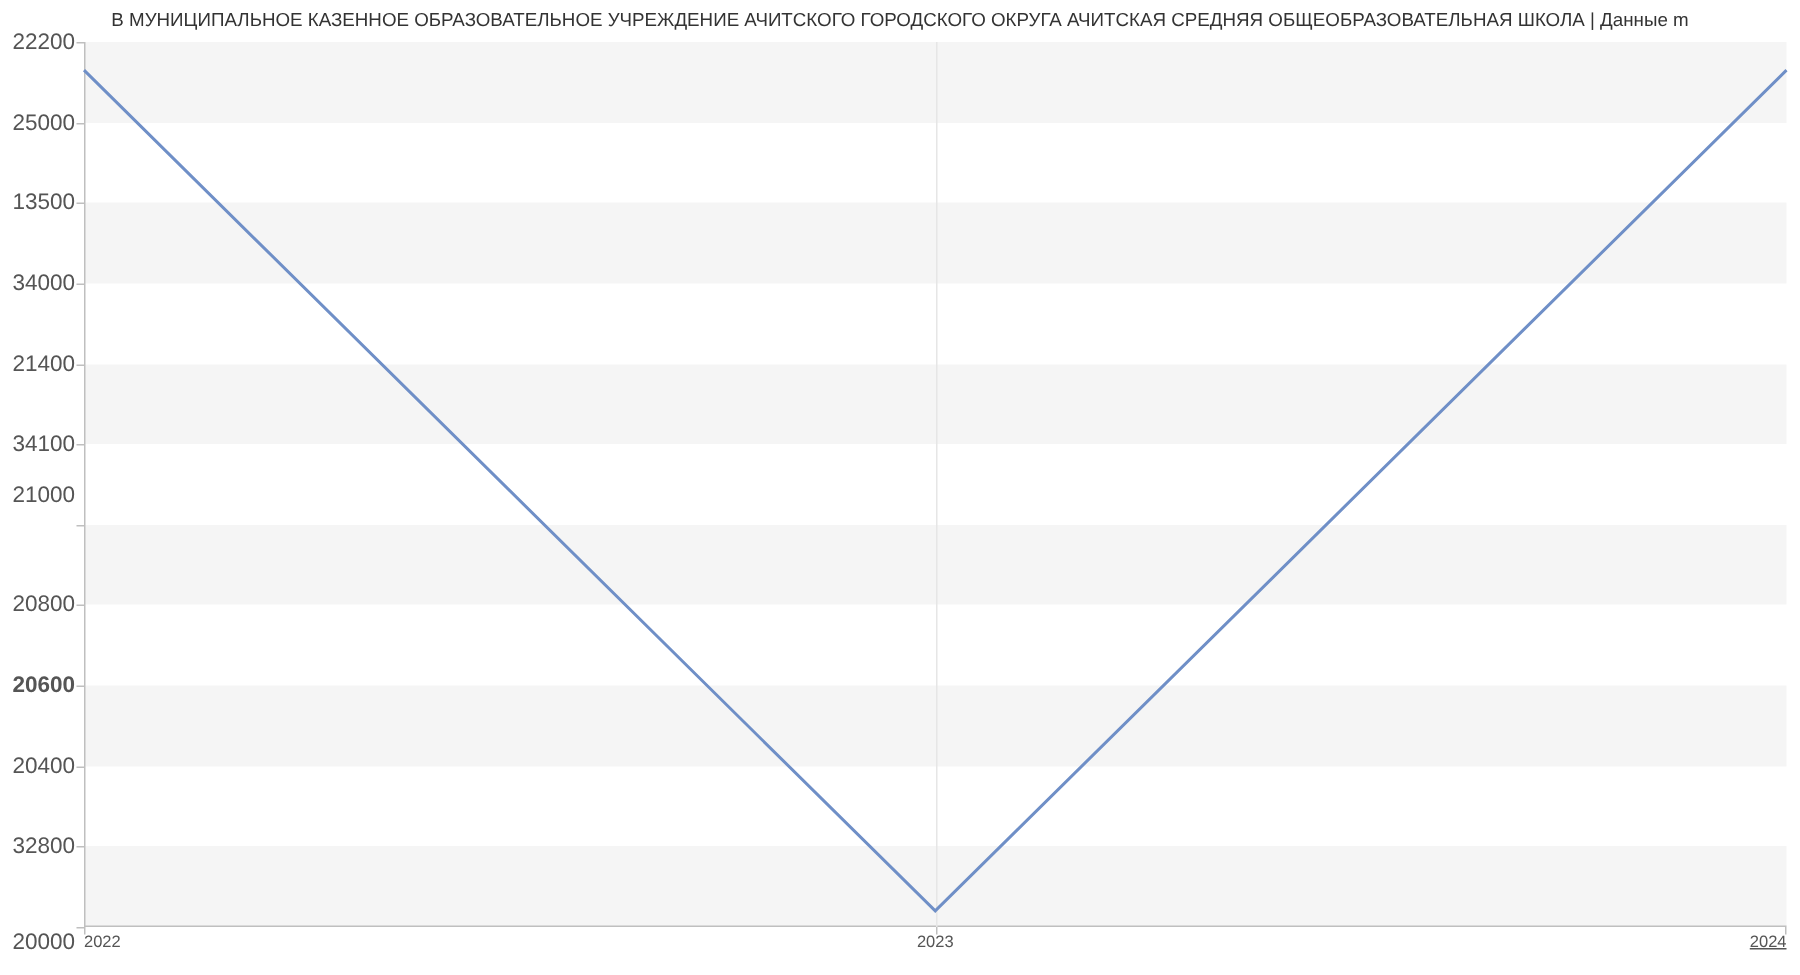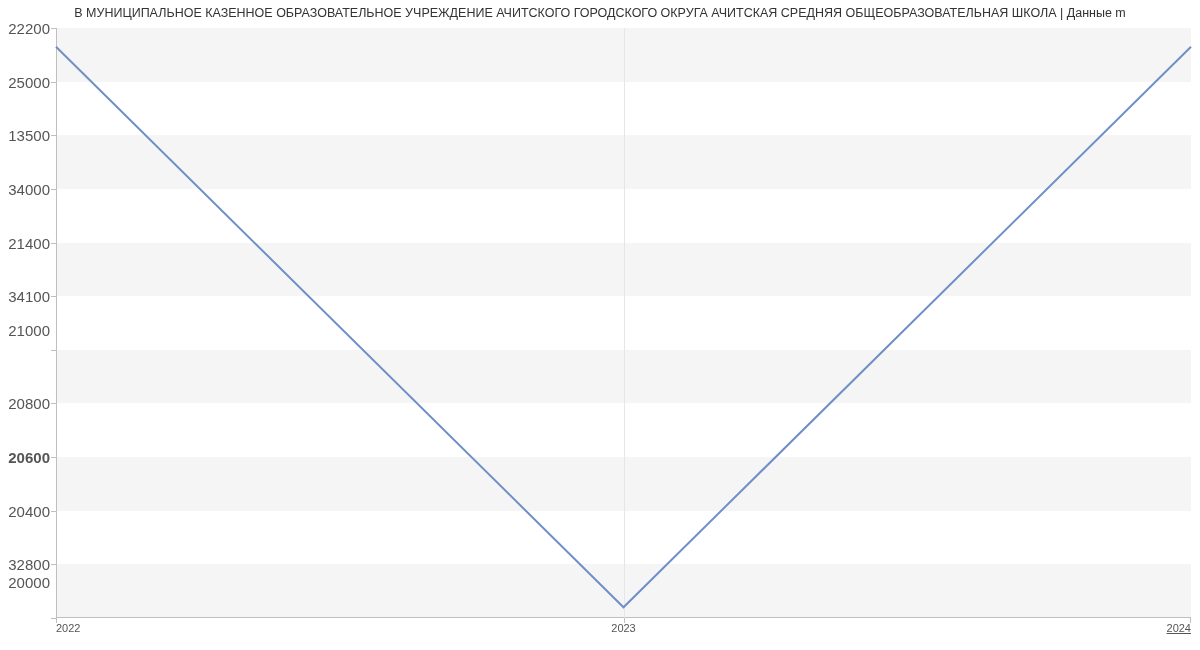--- a/index.html
+++ b/index.html
@@ -83,21 +83,21 @@
     width: 100%;
     height: 100%;
     overflow: visible;
   }
 </style>
 </head>
 <body>
 
 <div class="title">В МУНИЦИПАЛЬНОЕ КАЗЕННОЕ ОБРАЗОВАТЕЛЬНОЕ УЧРЕЖДЕНИЕ АЧИТСКОГО ГОРОДСКОГО ОКРУГА АЧИТСКАЯ СРЕДНЯЯ ОБЩЕОБРАЗОВАТЕЛЬНАЯ ШКОЛА | Данные m</div>
 
-<div class="ytick-label" style="top:582px;">20000</div>
+<div class="ytick-label" style="top:628px;">20000</div>
 <div class="ytick-label" style="top:564.36px;">32800</div>
 <div class="ytick-label" style="top:510.72px;">20400</div>
 <div class="ytick-label" style="top:457.08px;font-weight:bold;">20600</div>
 <div class="ytick-label" style="top:403.44px;">20800</div>
 <div class="ytick-label" style="top:330px;">21000</div>
 <div class="ytick-label" style="top:296.16px;">34100</div>
 <div class="ytick-label" style="top:242.52px;">21400</div>
 <div class="ytick-label" style="top:188.88px;">34000</div>
 <div class="ytick-label" style="top:135.24px;">13500</div>
 <div class="ytick-label" style="top:81.60px;">25000</div>

